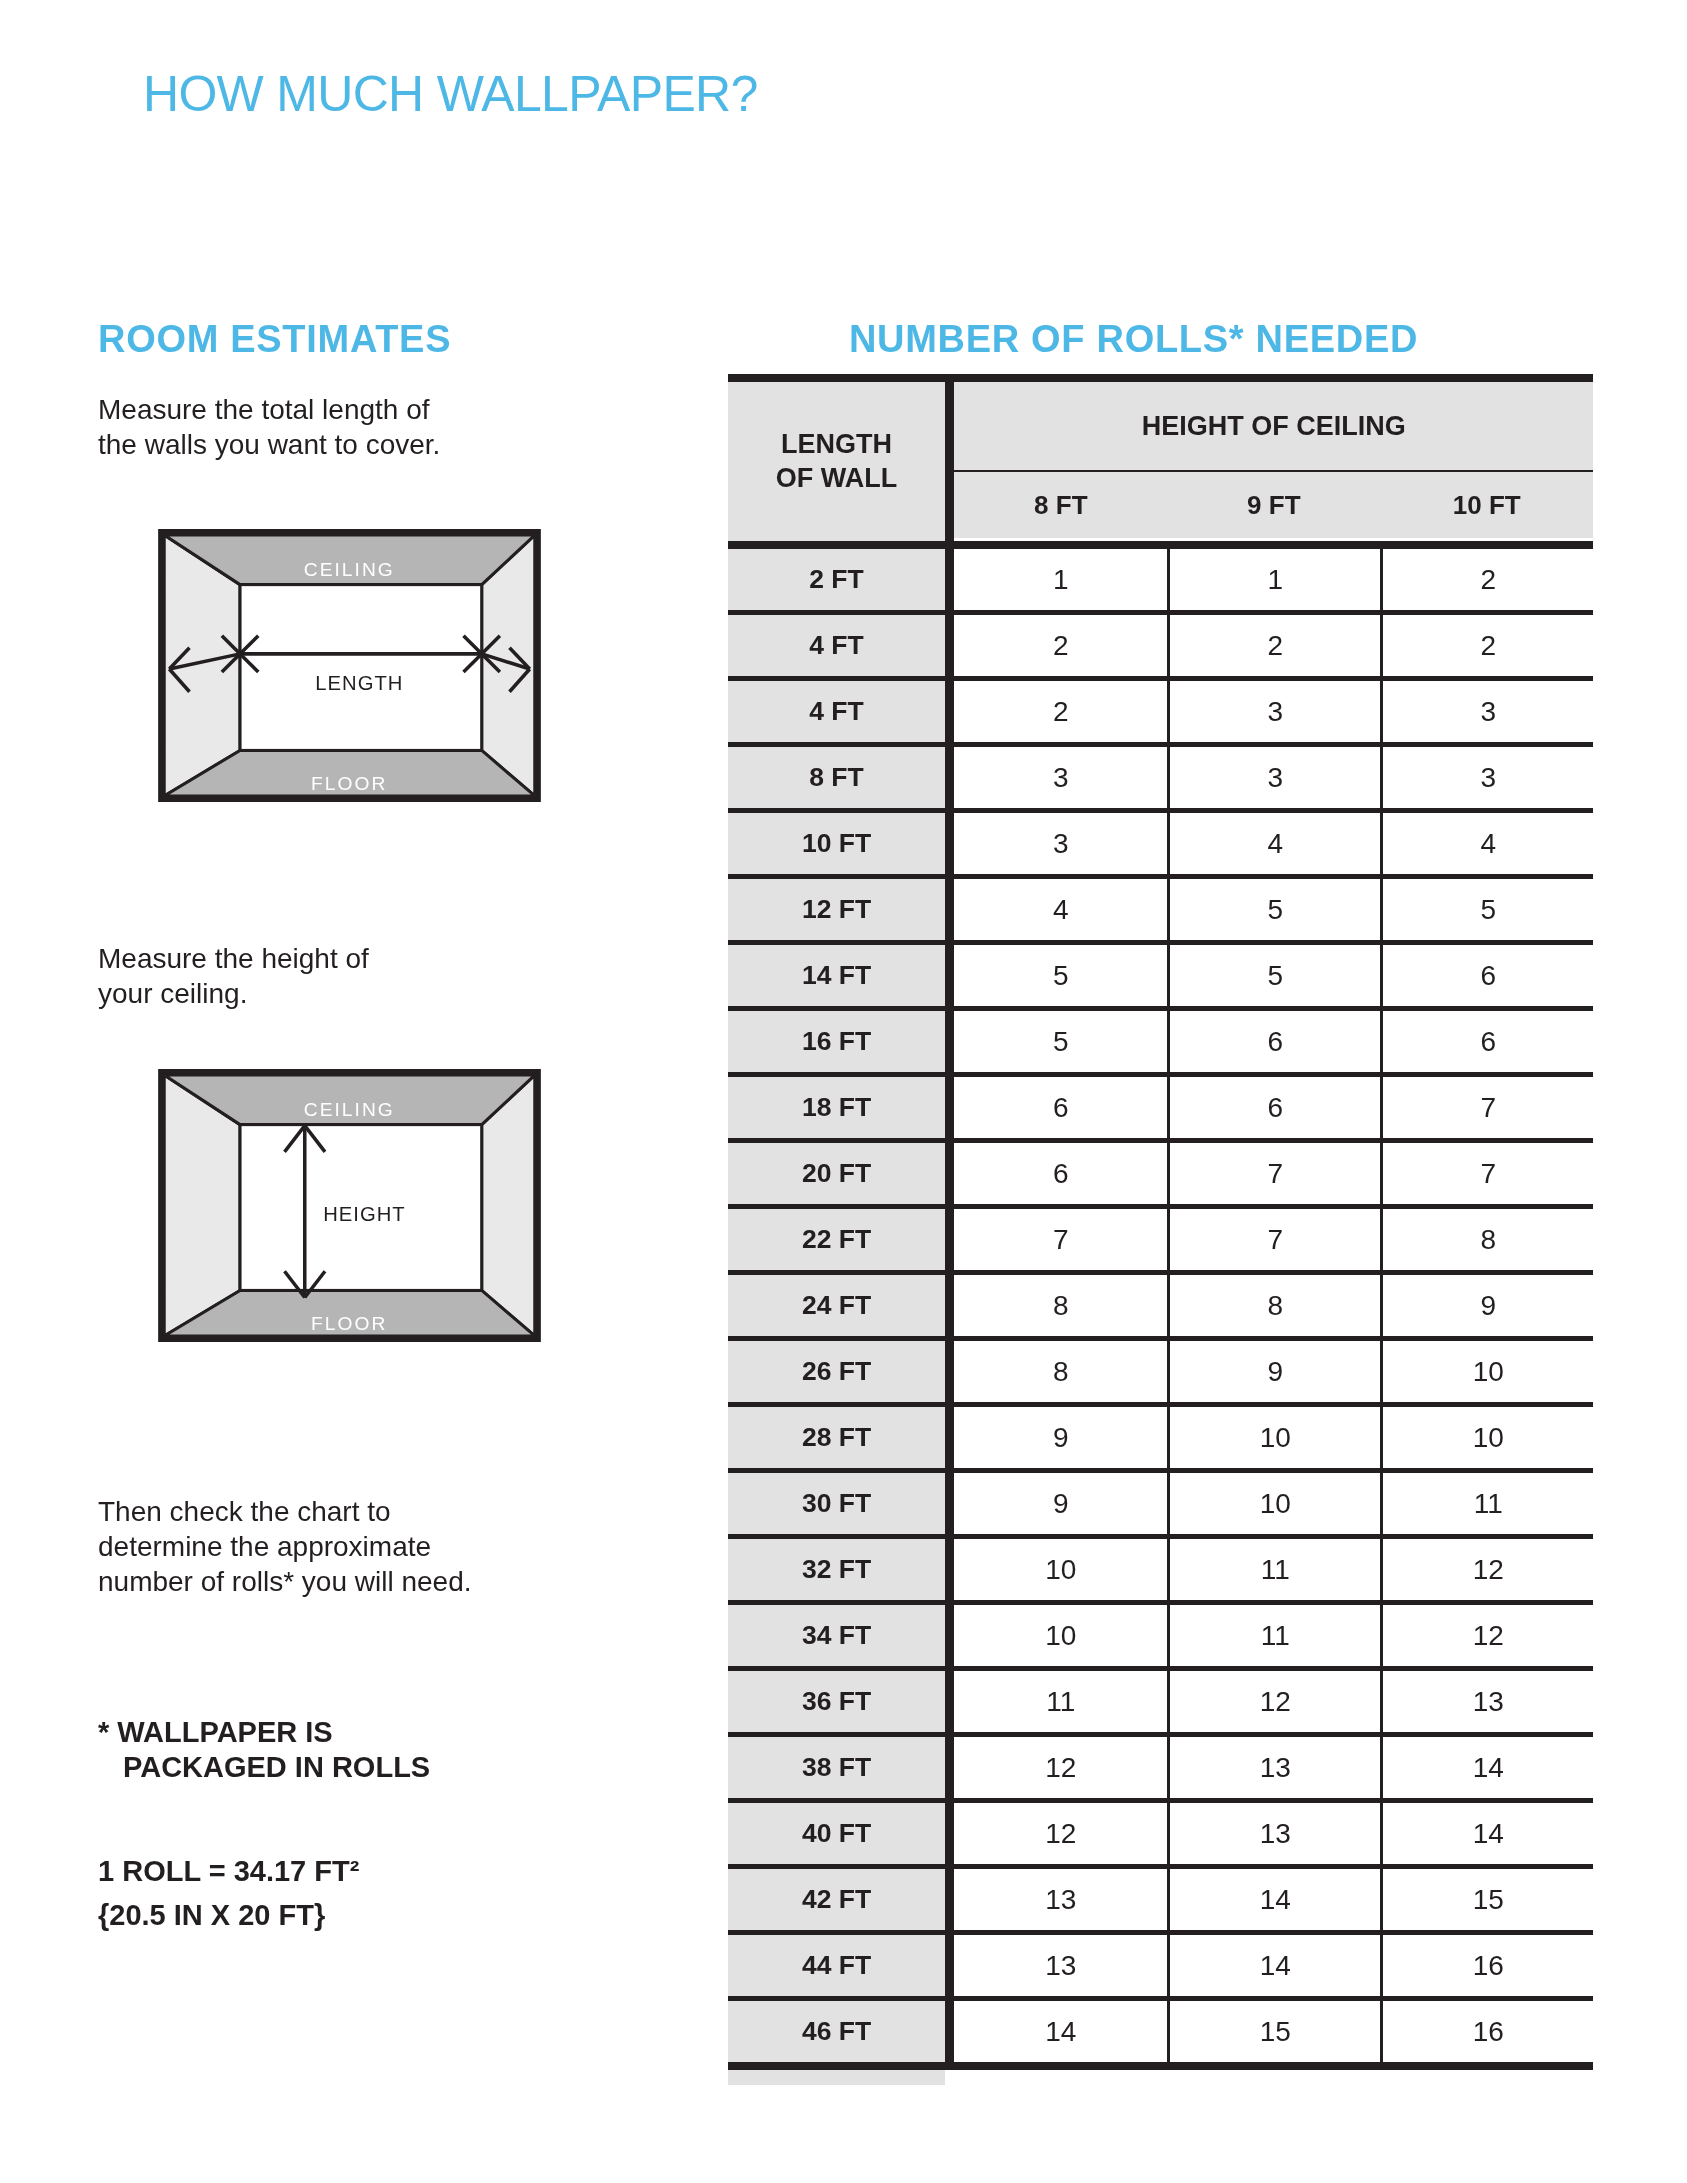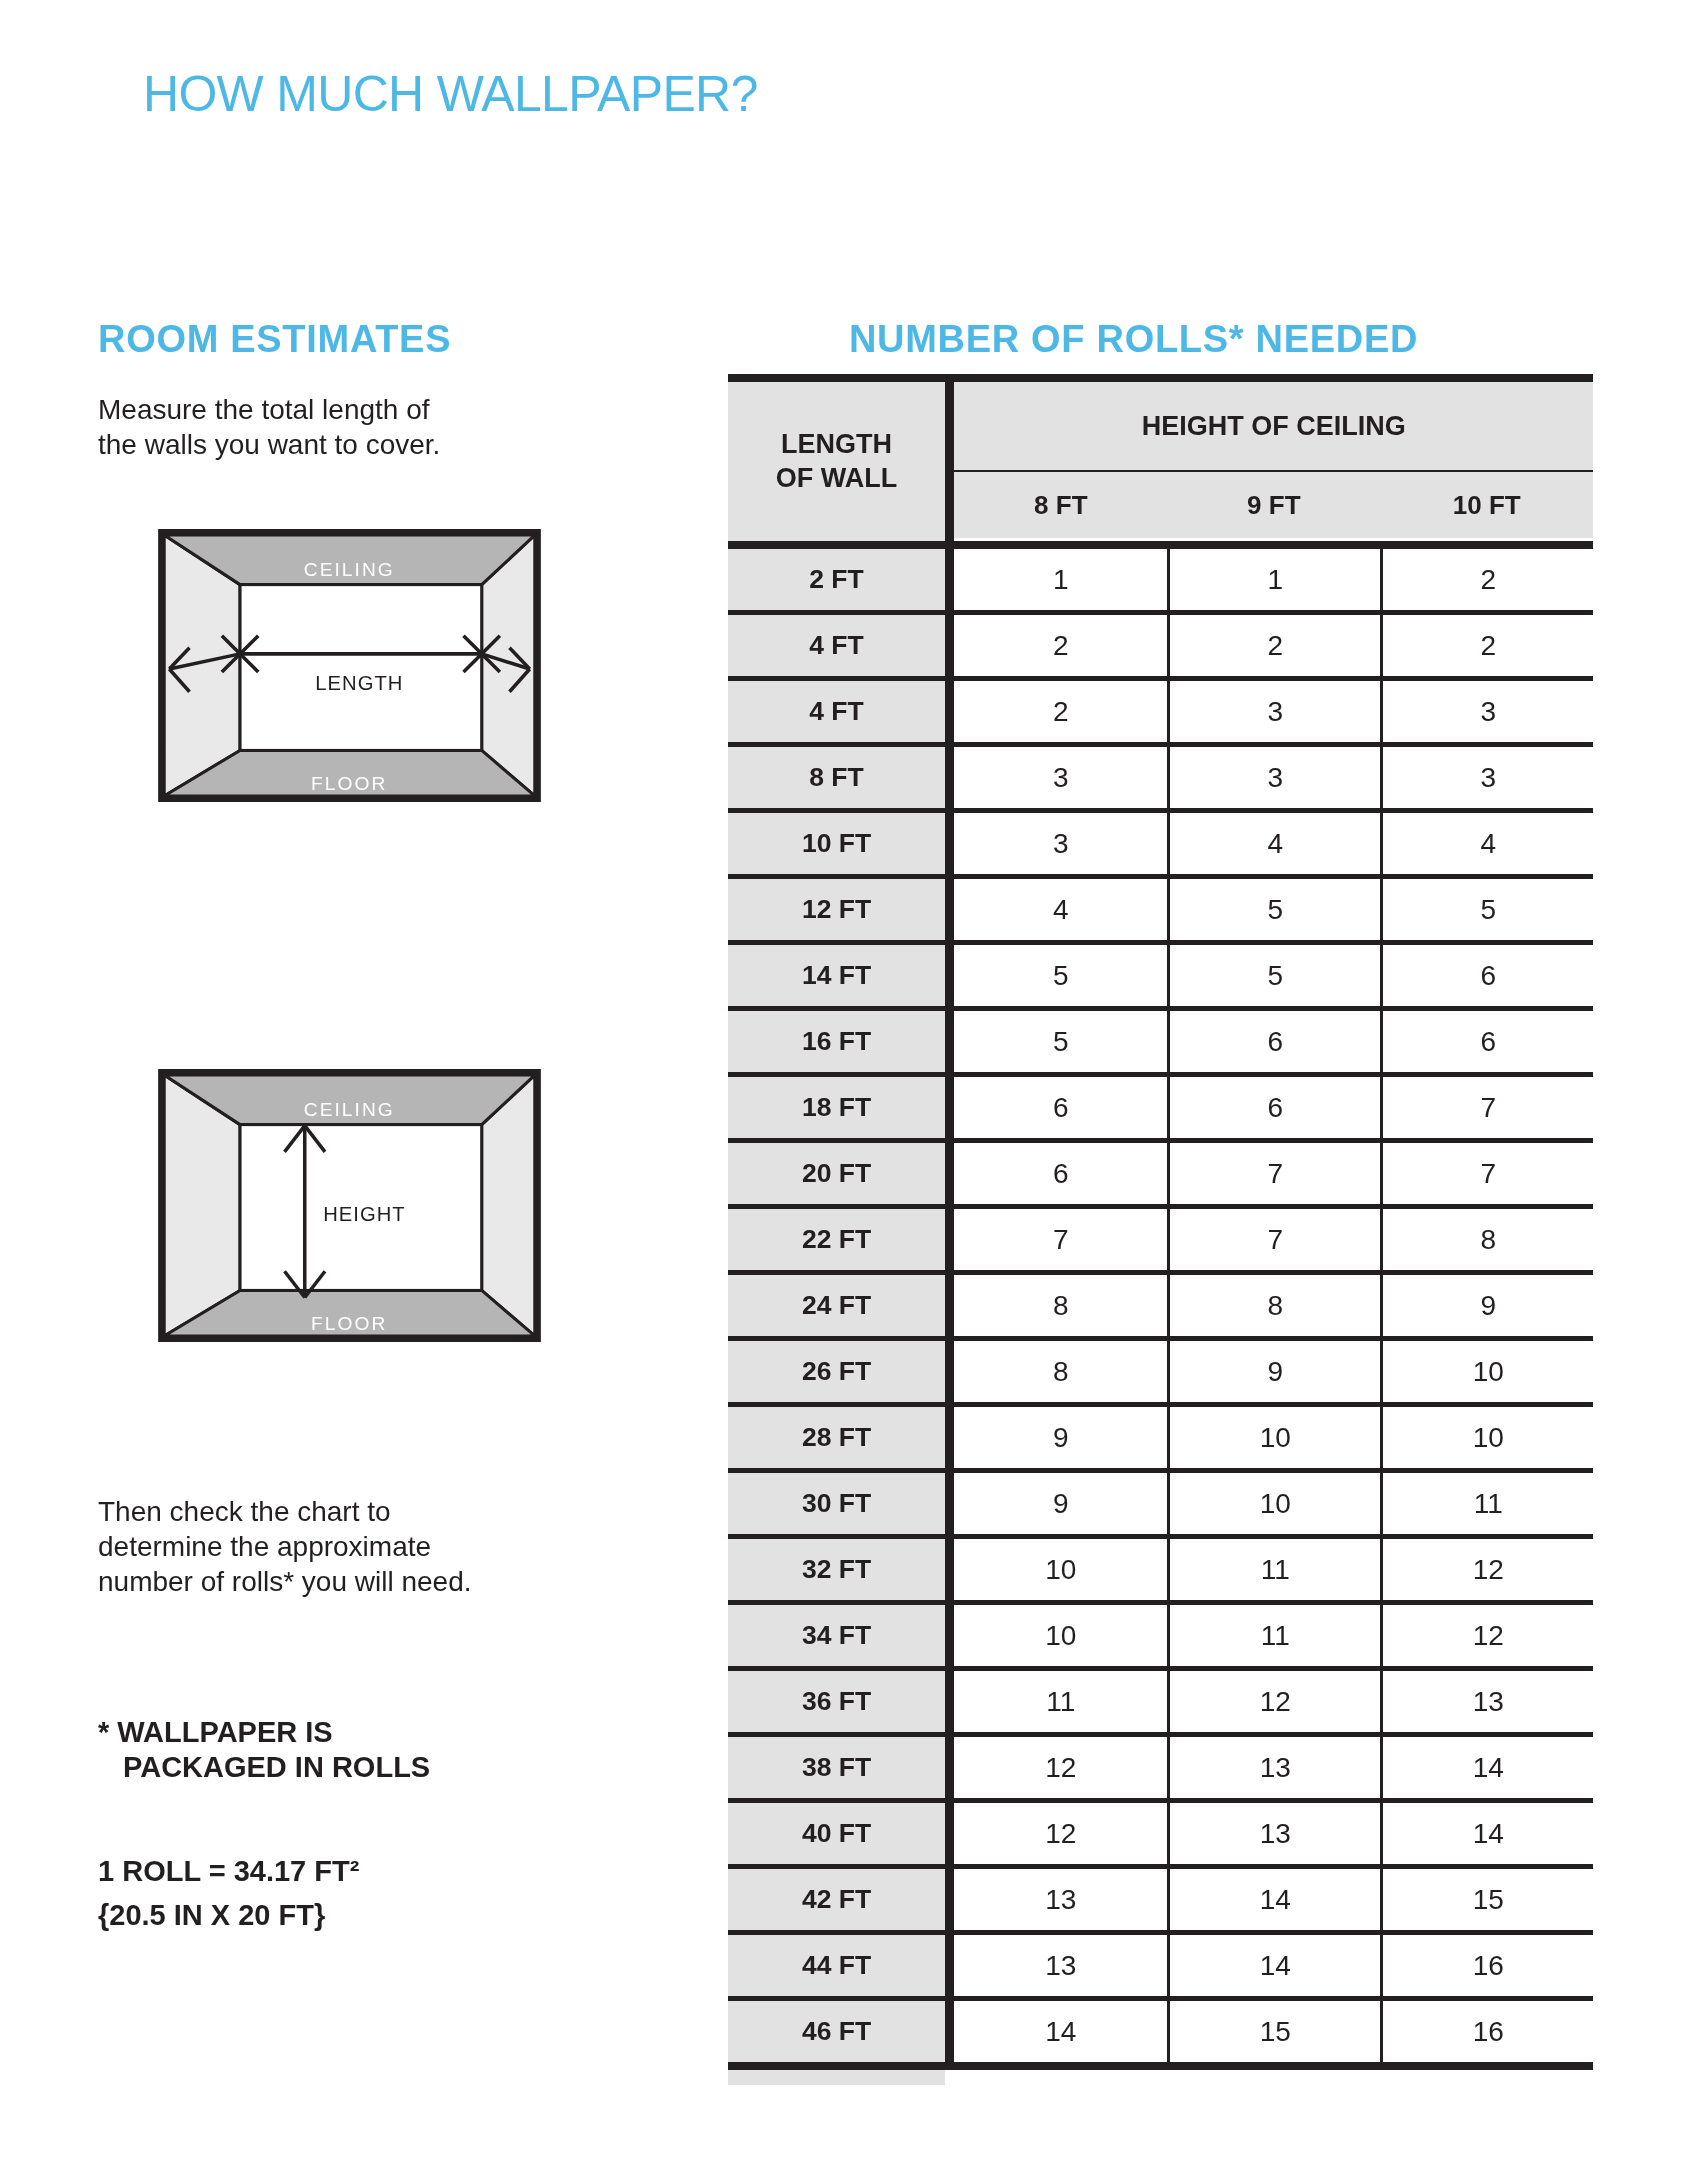--- a/index.html
+++ b/index.html
@@ -107,20 +107,22 @@
         <line x1="640" y1="247" x2="735" y2="277"></line>
         <line x1="735" y1="277" x2="695" y2="235"></line>
         <line x1="735" y1="277" x2="695" y2="322"></line>
       </g>
       <text class="room-label" x="378" y="92" text-anchor="middle">CEILING</text>
       <text class="room-label" x="378" y="516" text-anchor="middle">FLOOR</text>
       <text class="measure-label" x="398" y="318" text-anchor="middle">LENGTH</text>
     </svg>
   </div>
 
+  <div class="para" id="para2">Measure the height of
+your ceiling.</div>
 
   <div class="diagram" id="diagram2">
     <svg viewBox="0 0 757 540">
       <rect x="6" y="6" width="745" height="528" fill="#ffffff" stroke="#231F20" stroke-width="12"></rect>
       <polygon points="12,12 162,110 162,438 12,528" fill="#E9E9E9" stroke="#231F20" stroke-width="6"></polygon>
       <polygon points="745,12 640,110 640,438 745,528" fill="#E9E9E9" stroke="#231F20" stroke-width="6"></polygon>
       <polygon points="12,12 745,12 640,110 162,110" fill="#B5B5B5" stroke="#231F20" stroke-width="6"></polygon>
       <polygon points="12,528 745,528 640,438 162,438" fill="#B5B5B5" stroke="#231F20" stroke-width="6"></polygon>
       <rect x="162" y="110" width="478" height="328" fill="#ffffff" stroke="#231F20" stroke-width="6"></rect>
       <g stroke="#231F20" stroke-width="7" fill="none">

